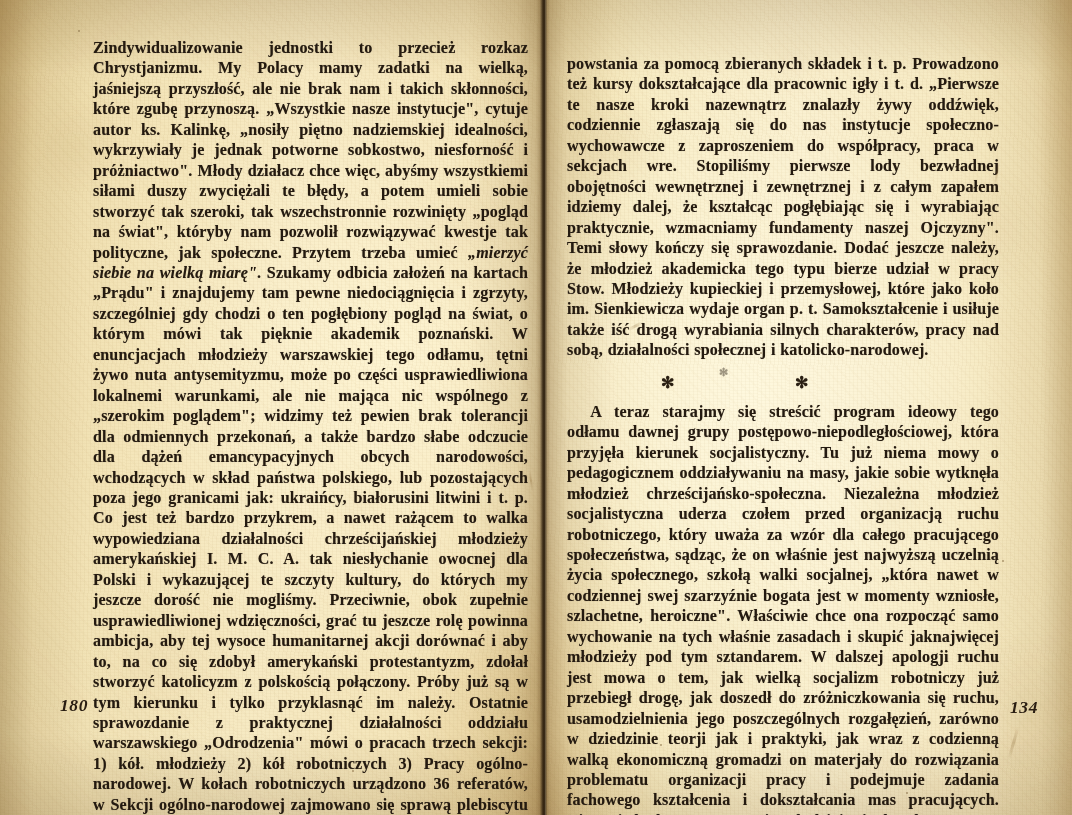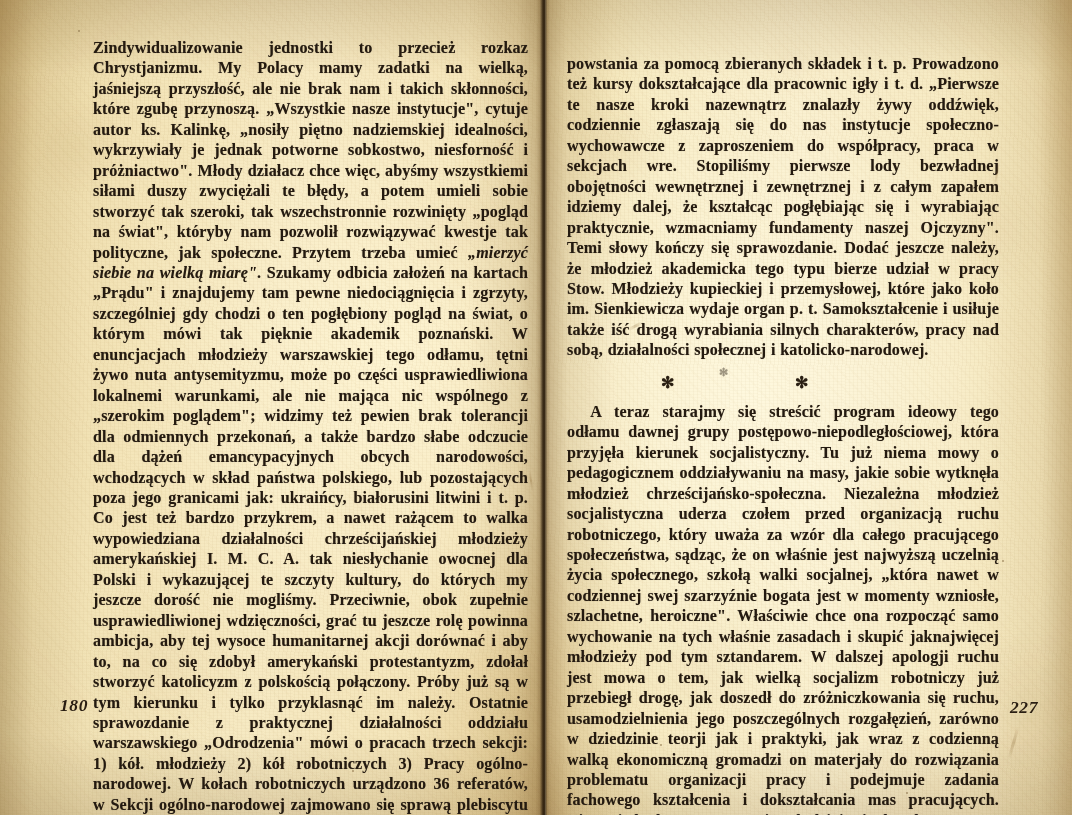--- a/index.html
+++ b/index.html
@@ -198,21 +198,21 @@
       <span class="ast-left">✻</span>
       <span class="ast-right">✻</span>
     </div>
 
     <p class="indent">
       <span>A teraz starajmy się streścić program ideowy tego odłamu dawnej grupy postępowo-niepodległościowej, która przyjęła kierunek socjalistyczny. Tu już niema mowy o pedagogicznem oddziaływaniu na masy, jakie sobie wytknęła młodzież chrześcijańsko-społeczna. Niezależna młodzież socjalistyczna uderza czołem przed organizacją ruchu robotniczego, który uważa za wzór dla całego pracującego społeczeństwa, sądząc, że on właśnie jest najwyższą uczelnią życia społecznego, szkołą walki socjalnej, „która nawet w codziennej swej szarzyźnie bogata jest w momenty wzniosłe, szlachetne, heroiczne". Właściwie chce ona rozpocząć samo wychowanie na tych właśnie zasadach i skupić jaknajwięcej młodzieży pod tym sztandarem. W dalszej apologji ruchu jest mowa o tem, jak wielką socjalizm robotniczy już przebiegł drogę, jak doszedł do zróżniczkowania się ruchu, usamodzielnienia jego poszczególnych rozgałęzień, zarówno w dziedzinie teorji jak i praktyki, jak wraz z codzienną walką ekonomiczną gromadzi on materjały do rozwiązania problematu organizacji pracy i podejmuje zadania fachowego kształcenia i dokształcania mas pracujących. Niema jednak o tem mowy, że tak dzieje się dotąd</span>
     </p>
   </div>
 
   <div class="folio left-folio">180</div>
-  <div class="folio right-folio">227</div>
+  <div class="folio right-folio">134</div>
 
   <div class="specks">
     <div class="speck" style="left:78px;  top:30px;  width:2px; height:2px;"></div>
     <div class="speck" style="left:512px; top:214px; width:2px; height:2px;"></div>
     <div class="speck" style="left:248px; top:766px; width:2px; height:2px;"></div>
     <div class="speck" style="left:660px; top:744px; width:2px; height:2px;"></div>
     <div class="speck" style="left:906px; top:792px; width:2px; height:2px;"></div>
     <div class="speck" style="left:352px; top:770px; width:2px; height:2px;"></div>
     <div class="speck" style="left:1002px;top:560px; width:2px; height:2px;"></div>
     <div class="speck" style="left:585px; top:330px; width:2px; height:2px;"></div>

